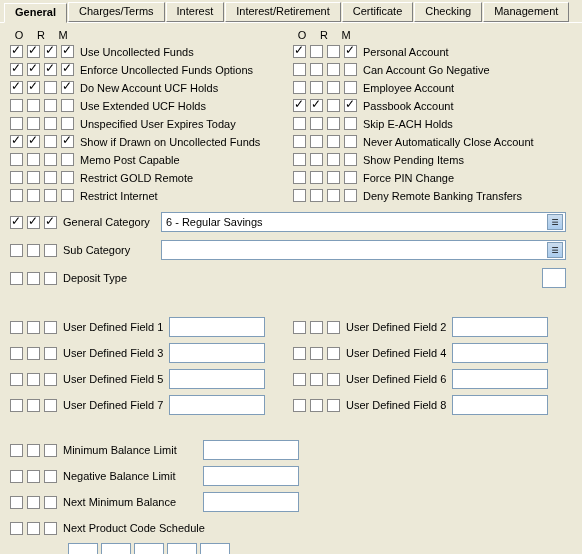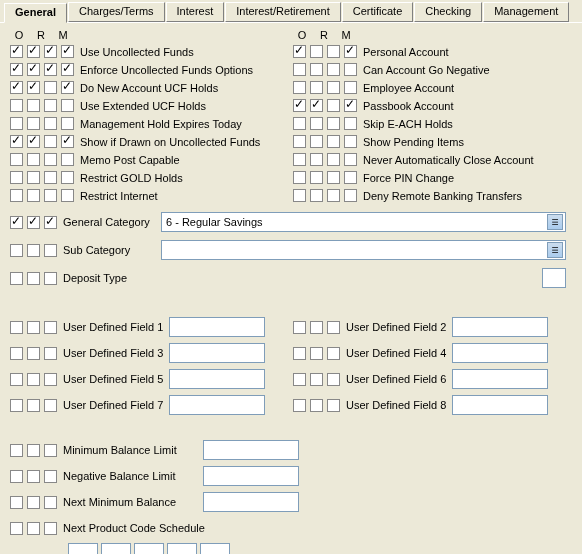--- a/index.html
+++ b/index.html
@@ -166,21 +166,21 @@
           <input type="checkbox" class="cb" style="">
           <span class="lbl">Use Extended UCF Holds</span>
         </div>
       <div class="row">
           <div class="cb3">
             <input type="checkbox" class="cb" style="">
             <input type="checkbox" class="cb" style="">
             <input type="checkbox" class="cb" style="">
           </div>
           <input type="checkbox" class="cb" style="">
-          <span class="lbl">Management Hold Expires Today</span>
+          <span class="lbl">Unspecified User Expires Today</span>
         </div>
       <div class="row">
           <div class="cb3">
             <input type="checkbox" class="cb" checked="" style="">
             <input type="checkbox" class="cb" checked="" style="">
             <input type="checkbox" class="cb" style="">
           </div>
           <input type="checkbox" class="cb" checked="" style="">
           <span class="lbl">Show if Drawn on Uncollected Funds</span>
         </div>
@@ -193,21 +193,21 @@
           <input type="checkbox" class="cb" style="">
           <span class="lbl">Memo Post Capable</span>
         </div>
       <div class="row">
           <div class="cb3">
             <input type="checkbox" class="cb" style="">
             <input type="checkbox" class="cb" style="">
             <input type="checkbox" class="cb" style="">
           </div>
           <input type="checkbox" class="cb" style="">
-          <span class="lbl">Restrict GOLD Holds</span>
+          <span class="lbl">Restrict GOLD Remote</span>
         </div>
       <div class="row">
           <div class="cb3">
             <input type="checkbox" class="cb" style="">
             <input type="checkbox" class="cb" style="">
             <input type="checkbox" class="cb" style="">
           </div>
           <input type="checkbox" class="cb" style="">
           <span class="lbl">Restrict Internet</span>
         </div>
@@ -264,30 +264,30 @@
           <input type="checkbox" class="cb" style="">
           <span class="lbl">Skip E-ACH Holds</span>
         </div>
       <div class="row">
           <div class="cb3">
             <input type="checkbox" class="cb" style="">
             <input type="checkbox" class="cb" style="">
             <input type="checkbox" class="cb" style="">
           </div>
           <input type="checkbox" class="cb" style="">
+          <span class="lbl">Never Automatically Close Account</span>
+        </div>
+      <div class="row">
+          <div class="cb3">
+            <input type="checkbox" class="cb" style="">
+            <input type="checkbox" class="cb" style="">
+            <input type="checkbox" class="cb" style="">
+          </div>
+          <input type="checkbox" class="cb" style="">
           <span class="lbl">Show Pending Items</span>
-        </div>
-      <div class="row">
-          <div class="cb3">
-            <input type="checkbox" class="cb" style="">
-            <input type="checkbox" class="cb" style="">
-            <input type="checkbox" class="cb" style="">
-          </div>
-          <input type="checkbox" class="cb" style="">
-          <span class="lbl">Never Automatically Close Account</span>
         </div>
       <div class="row">
           <div class="cb3">
             <input type="checkbox" class="cb" style="">
             <input type="checkbox" class="cb" style="">
             <input type="checkbox" class="cb" style="">
           </div>
           <input type="checkbox" class="cb" style="">
           <span class="lbl">Force PIN Change</span>
         </div>

